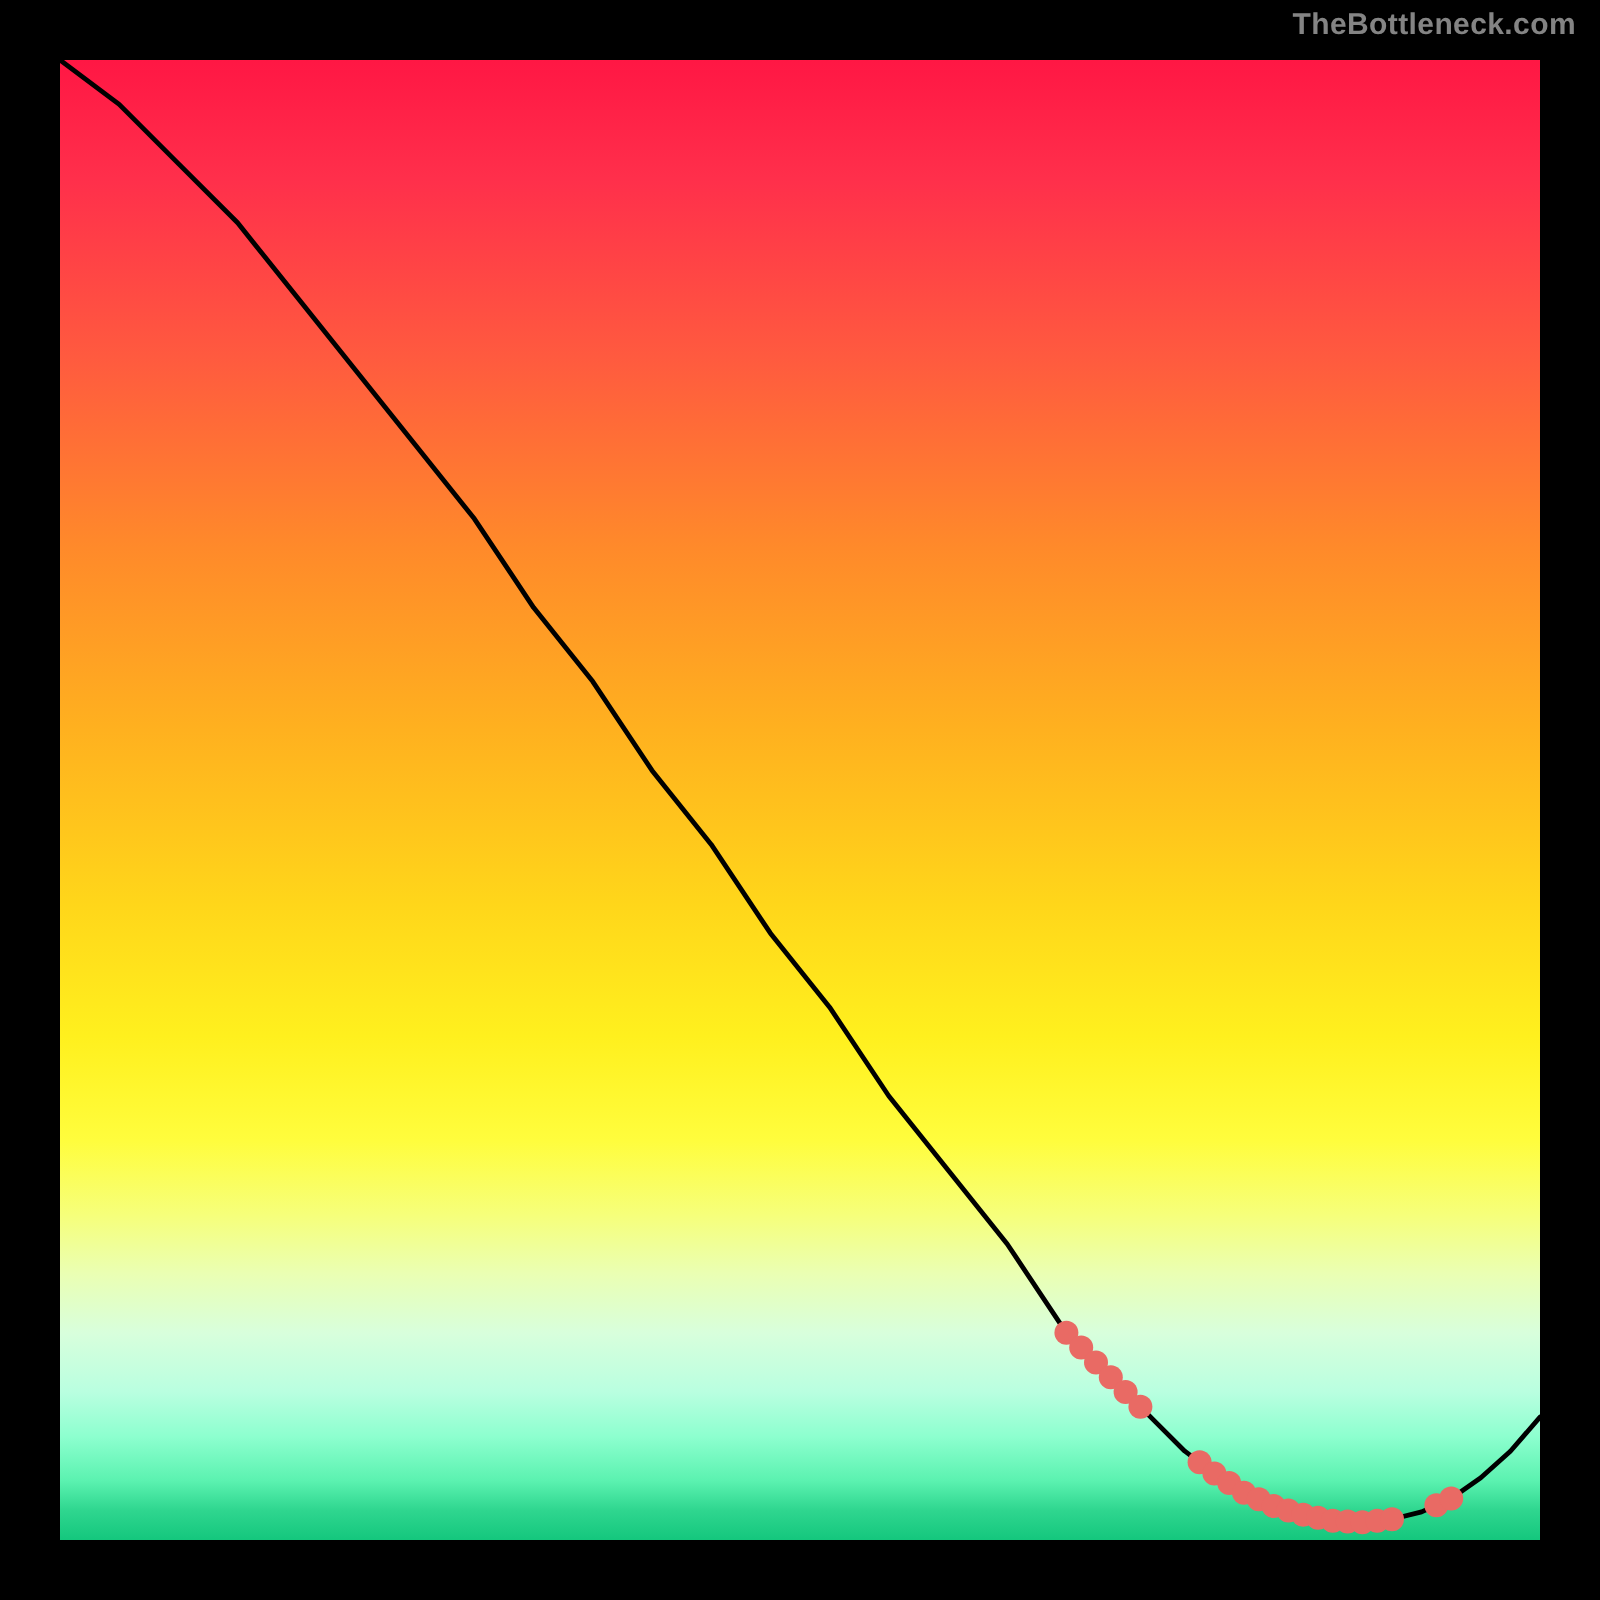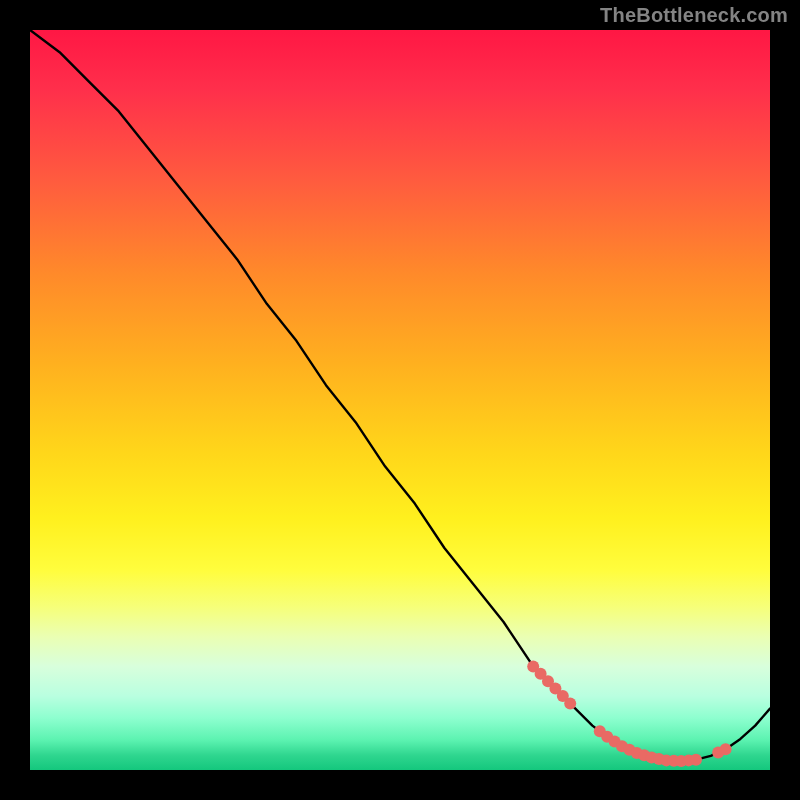--- a/index.html
+++ b/index.html
@@ -15,21 +15,21 @@
     position: relative;
     width: 800px;
     height: 800px;
     background: #000;
   }
   .watermark {
     position: absolute;
     top: 4px;
     right: 12px;
     color: #848484;
-    font-size: 20px;
+    font-size: 15px;
     font-weight: 600;
     letter-spacing: 0.2px;
     z-index: 5;
   }
   .plot {
     position: absolute;
     left: 30px;
     top: 30px;
     width: 740px;
     height: 740px;

